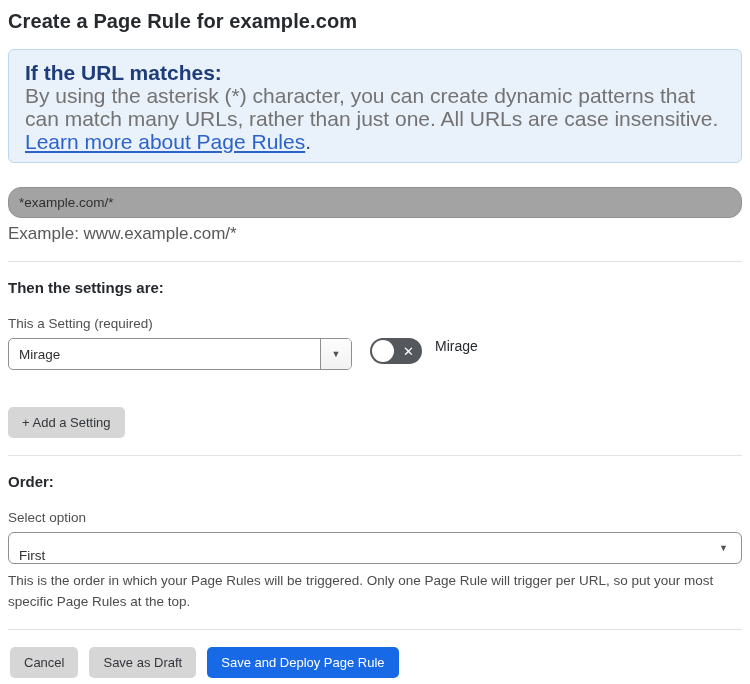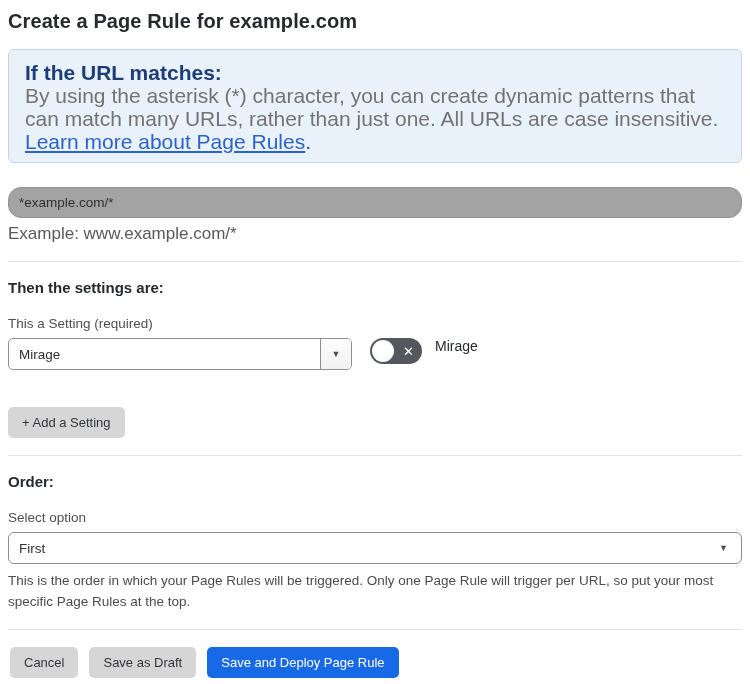--- a/index.html
+++ b/index.html
@@ -106,21 +106,21 @@
   .gray-btn { background: #d6d6d6; color: #33363b; }
   .blue-btn { background: #1869e5; color: #ffffff; }
 
   .add-setting-btn { margin-top: 37px; }
 
   .select-full {
     position: relative;
     width: 100%; height: 32px;
     border: 1px solid #8f8f8f; border-radius: 6px;
     background: #fff; cursor: pointer;
-    display: flex; align-items: center;
+    display: flex; align-items: flex-end;
     padding: 0 10px; font-size: 13.5px; color: #303030;
   }
   .select-full .arrow-glyph {
     position: absolute; right: 13px; top: 50%; transform: translateY(-50%);
   }
 
   .order-helper {
     font-size: 13.5px; color: #4c4c4c; line-height: 21px;
     margin: 6px 0 0 0; max-width: 734px;
   }

